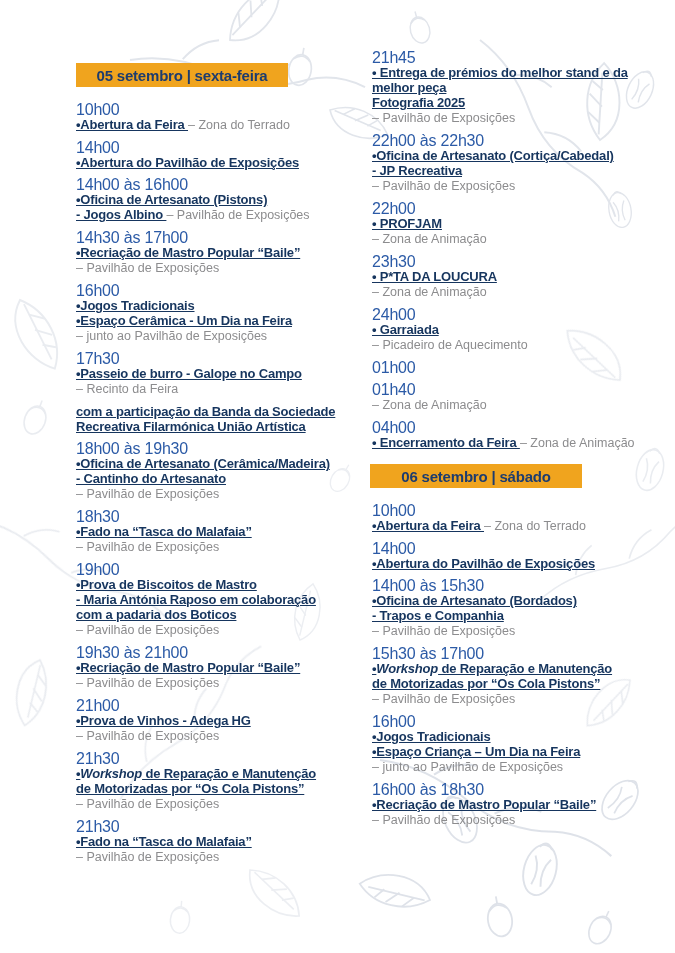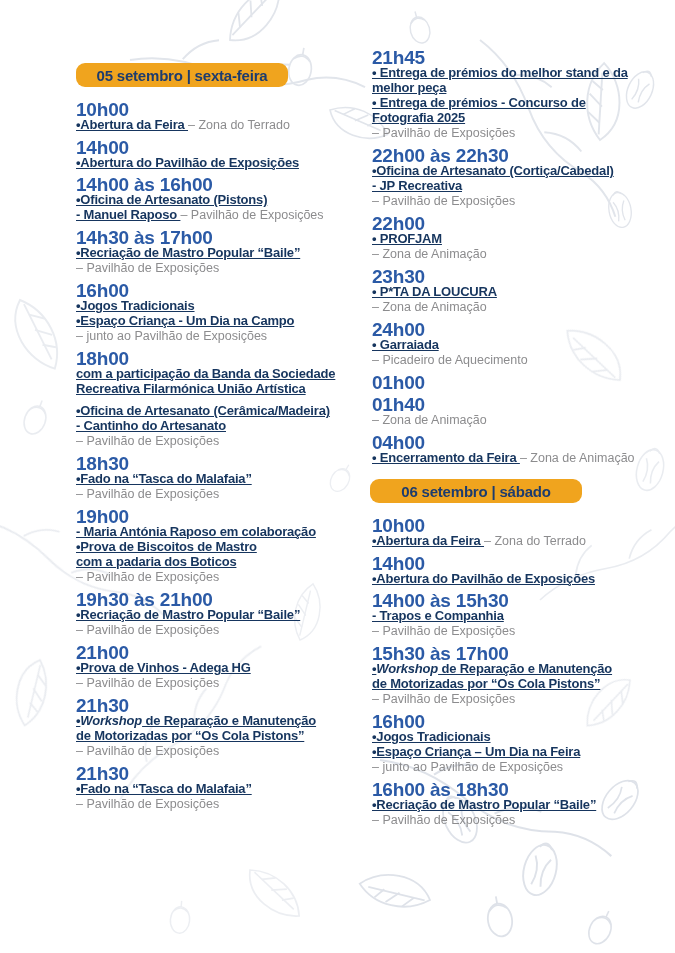--- a/index.html
+++ b/index.html
@@ -22,27 +22,26 @@
   .col{position:absolute;}
   #col-left{left:76px;top:63px;width:296px;}
   #col-right{left:372px;top:50px;width:300px;}
   .day-header{
     background:var(--header-bg);
     color:var(--header-text);
     width:212px;height:24px;
     display:flex;align-items:center;justify-content:center;
     font-weight:bold;font-size:15px;letter-spacing:-0.2px;
     margin:0 0 15px 0;
-    border-radius:9px;
   }
   #col-right .day-header{margin-top:13px;margin-left:-2px;}
   .event{margin-bottom:7px;}
   .time{
-    color:var(--time-color);font-weight:bold;
-    font-size:19px;line-height:15px;letter-spacing:-0.2px;
+    color:var(--time-color);font-weight:normal;
+    font-size:16px;line-height:15px;letter-spacing:-0.2px;
     white-space:nowrap;
   }
   .line{font-size:13px;line-height:15px;white-space:nowrap;letter-spacing:-0.2px;}
   .seg-name{color:var(--name-color);font-weight:bold;text-decoration:underline;}
   .seg-name-italic{color:var(--name-color);font-weight:bold;font-style:italic;}
   .seg-loc{color:var(--location-color);font-weight:normal;font-size:12.5px;letter-spacing:0;}
   .bg g{fill:none;stroke:var(--illustration-color);stroke-width:1.2;}
 </style>
 </head>
 <body>
@@ -117,52 +116,57 @@
         <div class="time">10h00</div>
         <div class="line"><span class="seg-name">•Abertura da Feira </span><span class="seg-loc">– Zona do Terrado</span></div>
       </div>
       <div class="event">
         <div class="time">14h00</div>
         <div class="line"><span class="seg-name">•Abertura do Pavilhão de Exposições</span></div>
       </div>
       <div class="event">
         <div class="time">14h00 às 16h00</div>
         <div class="line"><span class="seg-name">•Oficina de Artesanato (Pistons)</span></div>
-        <div class="line"><span class="seg-name">- Manuel Raposo </span><span class="seg-loc">– Pavilhão de Exposições</span></div>
+        <div class="line"><span class="seg-name">- Jogos Albino </span><span class="seg-loc">– Pavilhão de Exposições</span></div>
       </div>
       <div class="event">
         <div class="time">14h30 às 17h00</div>
         <div class="line"><span class="seg-name">•Recriação de Mastro Popular “Baile”</span></div>
         <div class="line"><span class="seg-loc">– Pavilhão de Exposições</span></div>
       </div>
       <div class="event">
         <div class="time">16h00</div>
         <div class="line"><span class="seg-name">•Jogos Tradicionais</span></div>
-        <div class="line"><span class="seg-name">•Espaço Criança - Um Dia na Campo</span></div>
+        <div class="line"><span class="seg-name">•Espaço Cerâmica - Um Dia na Feira</span></div>
         <div class="line"><span class="seg-loc">– junto ao Pavilhão de Exposições</span></div>
       </div>
       <div class="event">
-        <div class="time">18h00</div>
+        <div class="time">17h30</div>
+        <div class="line"><span class="seg-name">•Passeio de burro - Galope no Campo</span></div>
+        <div class="line"><span class="seg-loc">– Recinto da Feira</span></div>
+      </div>
+      <div class="event">
         <div class="line"><span class="seg-name">com a participação da Banda da Sociedade</span></div>
         <div class="line"><span class="seg-name">Recreativa Filarmónica União Artística</span></div>
       </div>
       <div class="event">
+        <div class="time">18h00 às 19h30</div>
         <div class="line"><span class="seg-name">•Oficina de Artesanato (Cerâmica/Madeira)</span></div>
         <div class="line"><span class="seg-name">- Cantinho do Artesanato</span></div>
         <div class="line"><span class="seg-loc">– Pavilhão de Exposições</span></div>
       </div>
       <div class="event">
         <div class="time">18h30</div>
         <div class="line"><span class="seg-name">•Fado na “Tasca do Malafaia”</span></div>
         <div class="line"><span class="seg-loc">– Pavilhão de Exposições</span></div>
       </div>
       <div class="event">
         <div class="time">19h00</div>
+        <div class="line"><span class="seg-name">•Prova de Biscoitos de Mastro</span></div>
         <div class="line"><span class="seg-name">- Maria Antónia Raposo em colaboração</span></div>
-        <div class="line"><span class="seg-name">•Prova de Biscoitos de Mastro</span></div>
         <div class="line"><span class="seg-name">com a padaria dos Boticos</span></div>
         <div class="line"><span class="seg-loc">– Pavilhão de Exposições</span></div>
       </div>
       <div class="event">
         <div class="time">19h30 às 21h00</div>
         <div class="line"><span class="seg-name">•Recriação de Mastro Popular “Baile”</span></div>
         <div class="line"><span class="seg-loc">– Pavilhão de Exposições</span></div>
       </div>
       <div class="event">
         <div class="time">21h00</div>
@@ -179,21 +183,20 @@
         <div class="time">21h30</div>
         <div class="line"><span class="seg-name">•Fado na “Tasca do Malafaia”</span></div>
         <div class="line"><span class="seg-loc">– Pavilhão de Exposições</span></div>
       </div>
     </div>
   <div class="col" id="col-right">
       <div class="event">
         <div class="time">21h45</div>
         <div class="line"><span class="seg-name">• Entrega de prémios do melhor stand e da</span></div>
         <div class="line"><span class="seg-name">melhor peça</span></div>
-        <div class="line"><span class="seg-name">• Entrega de prémios - Concurso de</span></div>
         <div class="line"><span class="seg-name">Fotografia 2025</span></div>
         <div class="line"><span class="seg-loc">– Pavilhão de Exposições</span></div>
       </div>
       <div class="event">
         <div class="time">22h00 às 22h30</div>
         <div class="line"><span class="seg-name">•Oficina de Artesanato (Cortiça/Cabedal)</span></div>
         <div class="line"><span class="seg-name">- JP Recreativa</span></div>
         <div class="line"><span class="seg-loc">– Pavilhão de Exposições</span></div>
       </div>
       <div class="event">
@@ -228,20 +231,21 @@
       <div class="event">
         <div class="time">10h00</div>
         <div class="line"><span class="seg-name">•Abertura da Feira </span><span class="seg-loc">– Zona do Terrado</span></div>
       </div>
       <div class="event">
         <div class="time">14h00</div>
         <div class="line"><span class="seg-name">•Abertura do Pavilhão de Exposições</span></div>
       </div>
       <div class="event">
         <div class="time">14h00 às 15h30</div>
+        <div class="line"><span class="seg-name">•Oficina de Artesanato (Bordados)</span></div>
         <div class="line"><span class="seg-name">- Trapos e Companhia</span></div>
         <div class="line"><span class="seg-loc">– Pavilhão de Exposições</span></div>
       </div>
       <div class="event">
         <div class="time">15h30 às 17h00</div>
         <div class="line"><span class="seg-name">•</span><span class="seg-name-italic">Workshop</span><span class="seg-name"> de Reparação e Manutenção</span></div>
         <div class="line"><span class="seg-name">de Motorizadas por “Os Cola Pistons”</span></div>
         <div class="line"><span class="seg-loc">– Pavilhão de Exposições</span></div>
       </div>
       <div class="event">

